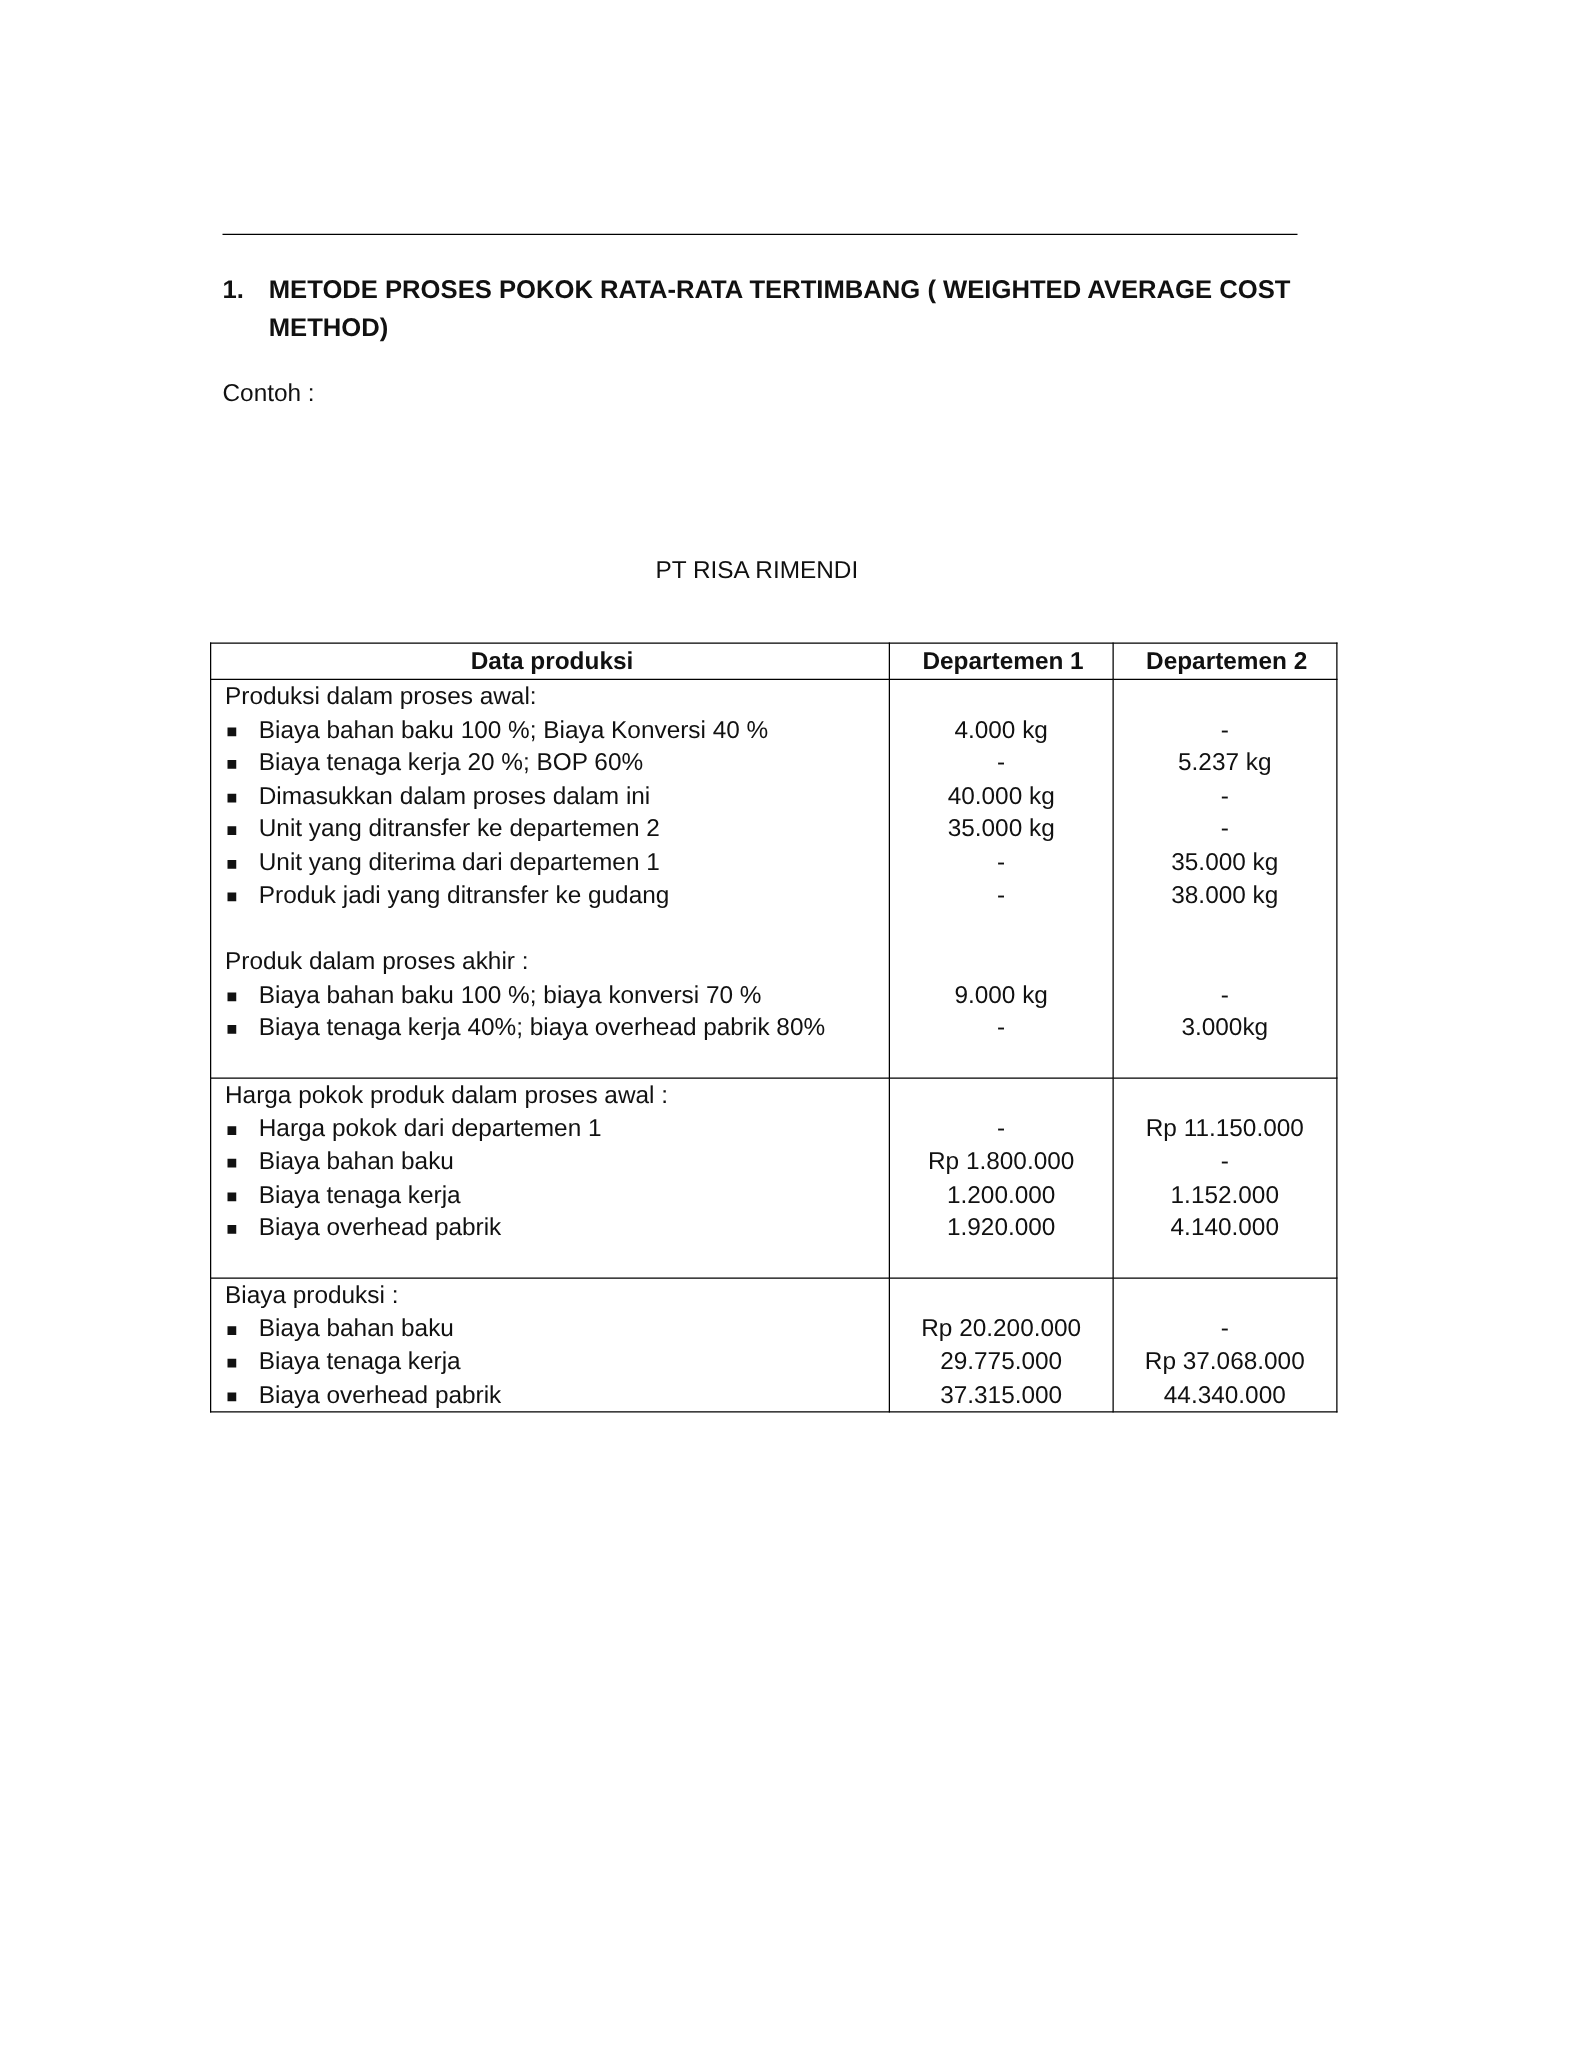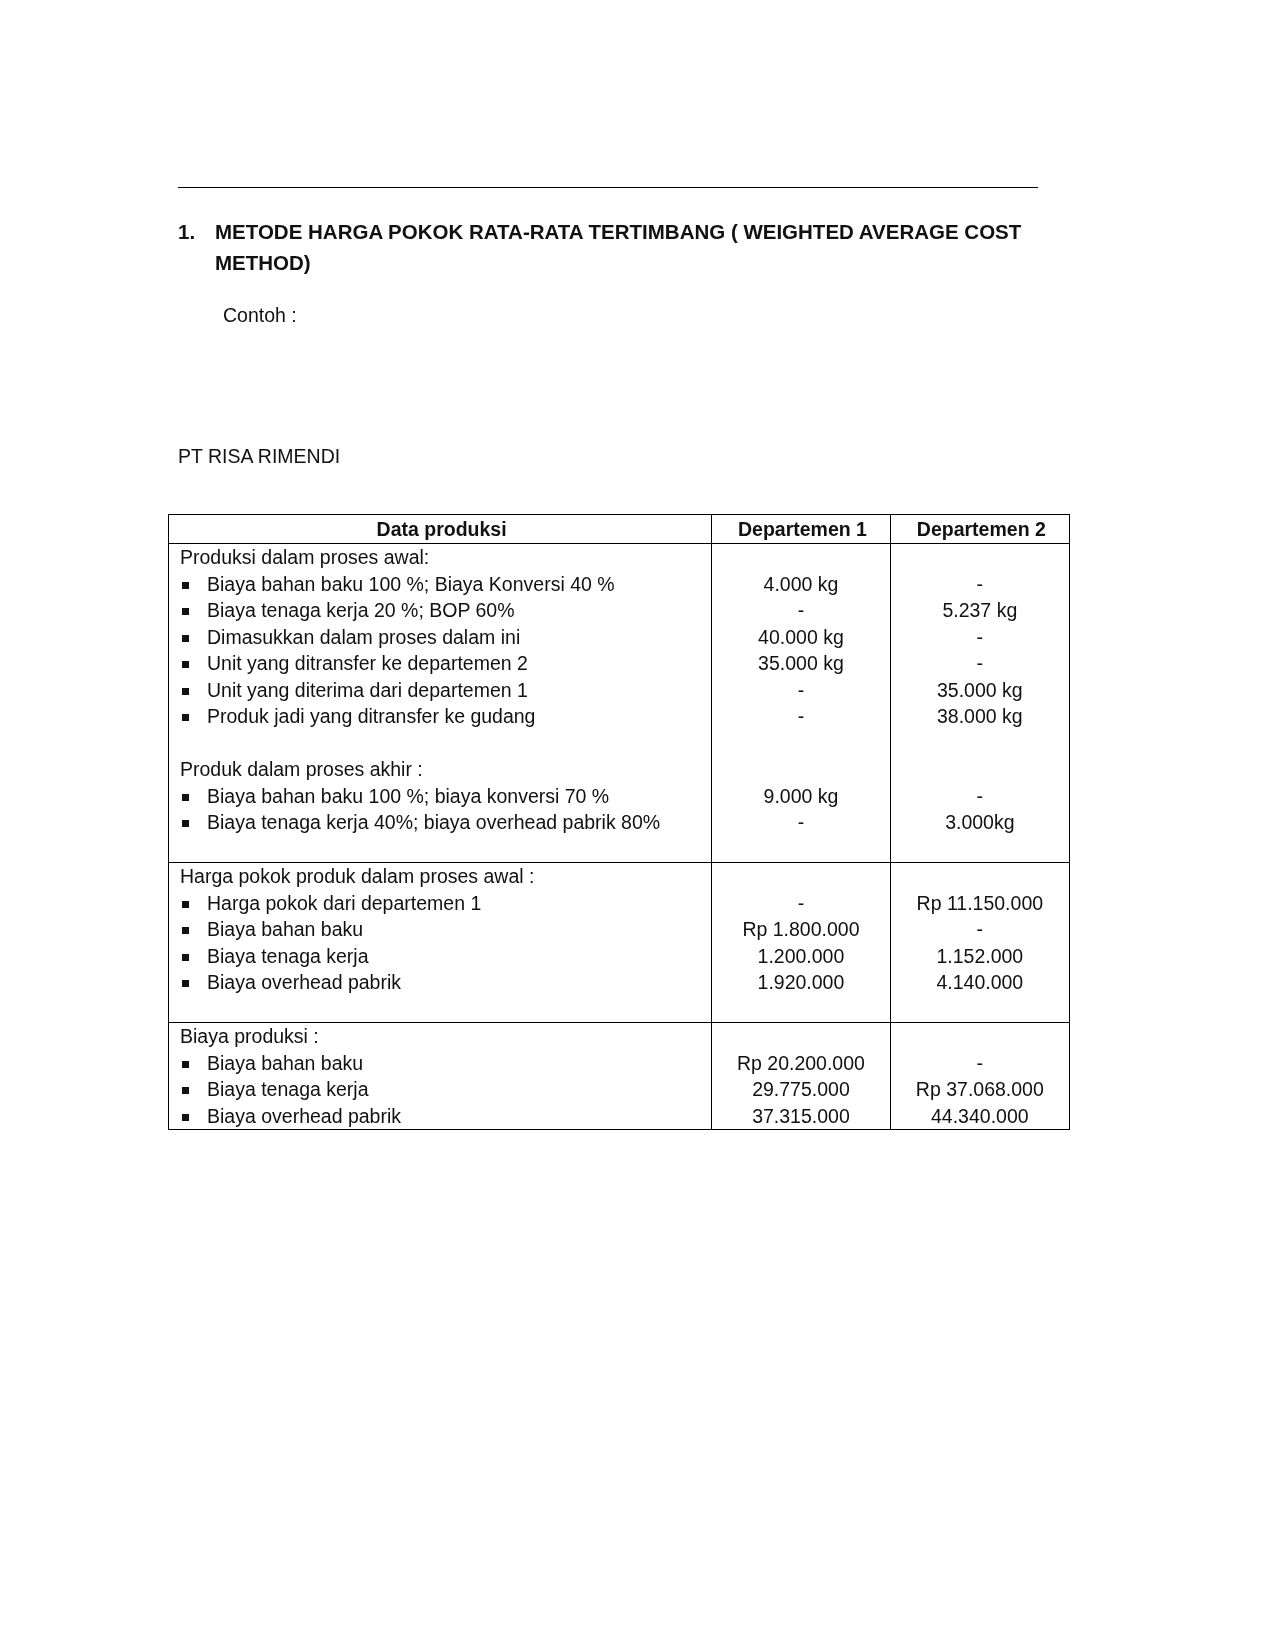--- a/index.html
+++ b/index.html
@@ -18,26 +18,26 @@
     border-top: 1.5px solid #000;
   }
   .section-heading {
     position: absolute; left: 178px; top: 216px; width: 870px;
     font-weight: bold; font-size: 20.5px; line-height: 31px;
   }
   .section-heading .num { position: absolute; left: 0; top: 0; }
   .section-heading .txt { display: block; margin-left: 37px; }
   .para {
     position: absolute; left: 178px; top: 302px; width: 855px;
-    font-size: 19.5px; line-height: 27.5px; text-align: justify; margin-left: 45px;
+    font-size: 19.5px; line-height: 27.5px; text-align: justify;
   }
   .para p { margin: 0; }
   .company {
     position: absolute; left: 178px; top: 442px; width: 855px;
-    text-align: left; font-size: 19.5px; line-height: 28px;
+    text-align: center; font-size: 19.5px; line-height: 28px;
   }
   table.data {
     position: absolute; left: 168px; top: 514px; width: 902px;
     border-collapse: collapse; font-size: 19.5px;
   }
   table.data td, table.data th {
     border: 1.3px solid #000; padding: 0 11px; vertical-align: top;
   }
   table.data th { font-weight: bold; text-align: center; height: 28px; line-height: 28px; padding-left: 14px; }
   .col1 { width: 521px; }
@@ -53,21 +53,21 @@
 </style>
 </head>
 <body>
 
 <div class="page">
 
   <div class="title-rule"></div>
 
   <div class="section-heading">
     <span class="num">1.</span>
-    <span class="txt">METODE HARGA POKOK RATA-RATA TERTIMBANG ( WEIGHTED AVERAGE COST METHOD)</span>
+    <span class="txt">METODE PROSES POKOK RATA-RATA TERTIMBANG ( WEIGHTED AVERAGE COST METHOD)</span>
   </div>
 
   <div class="para">
     <p>Contoh :</p>
   </div>
 
   <div class="company">
     <div>PT RISA RIMENDI</div>
   </div>
 

